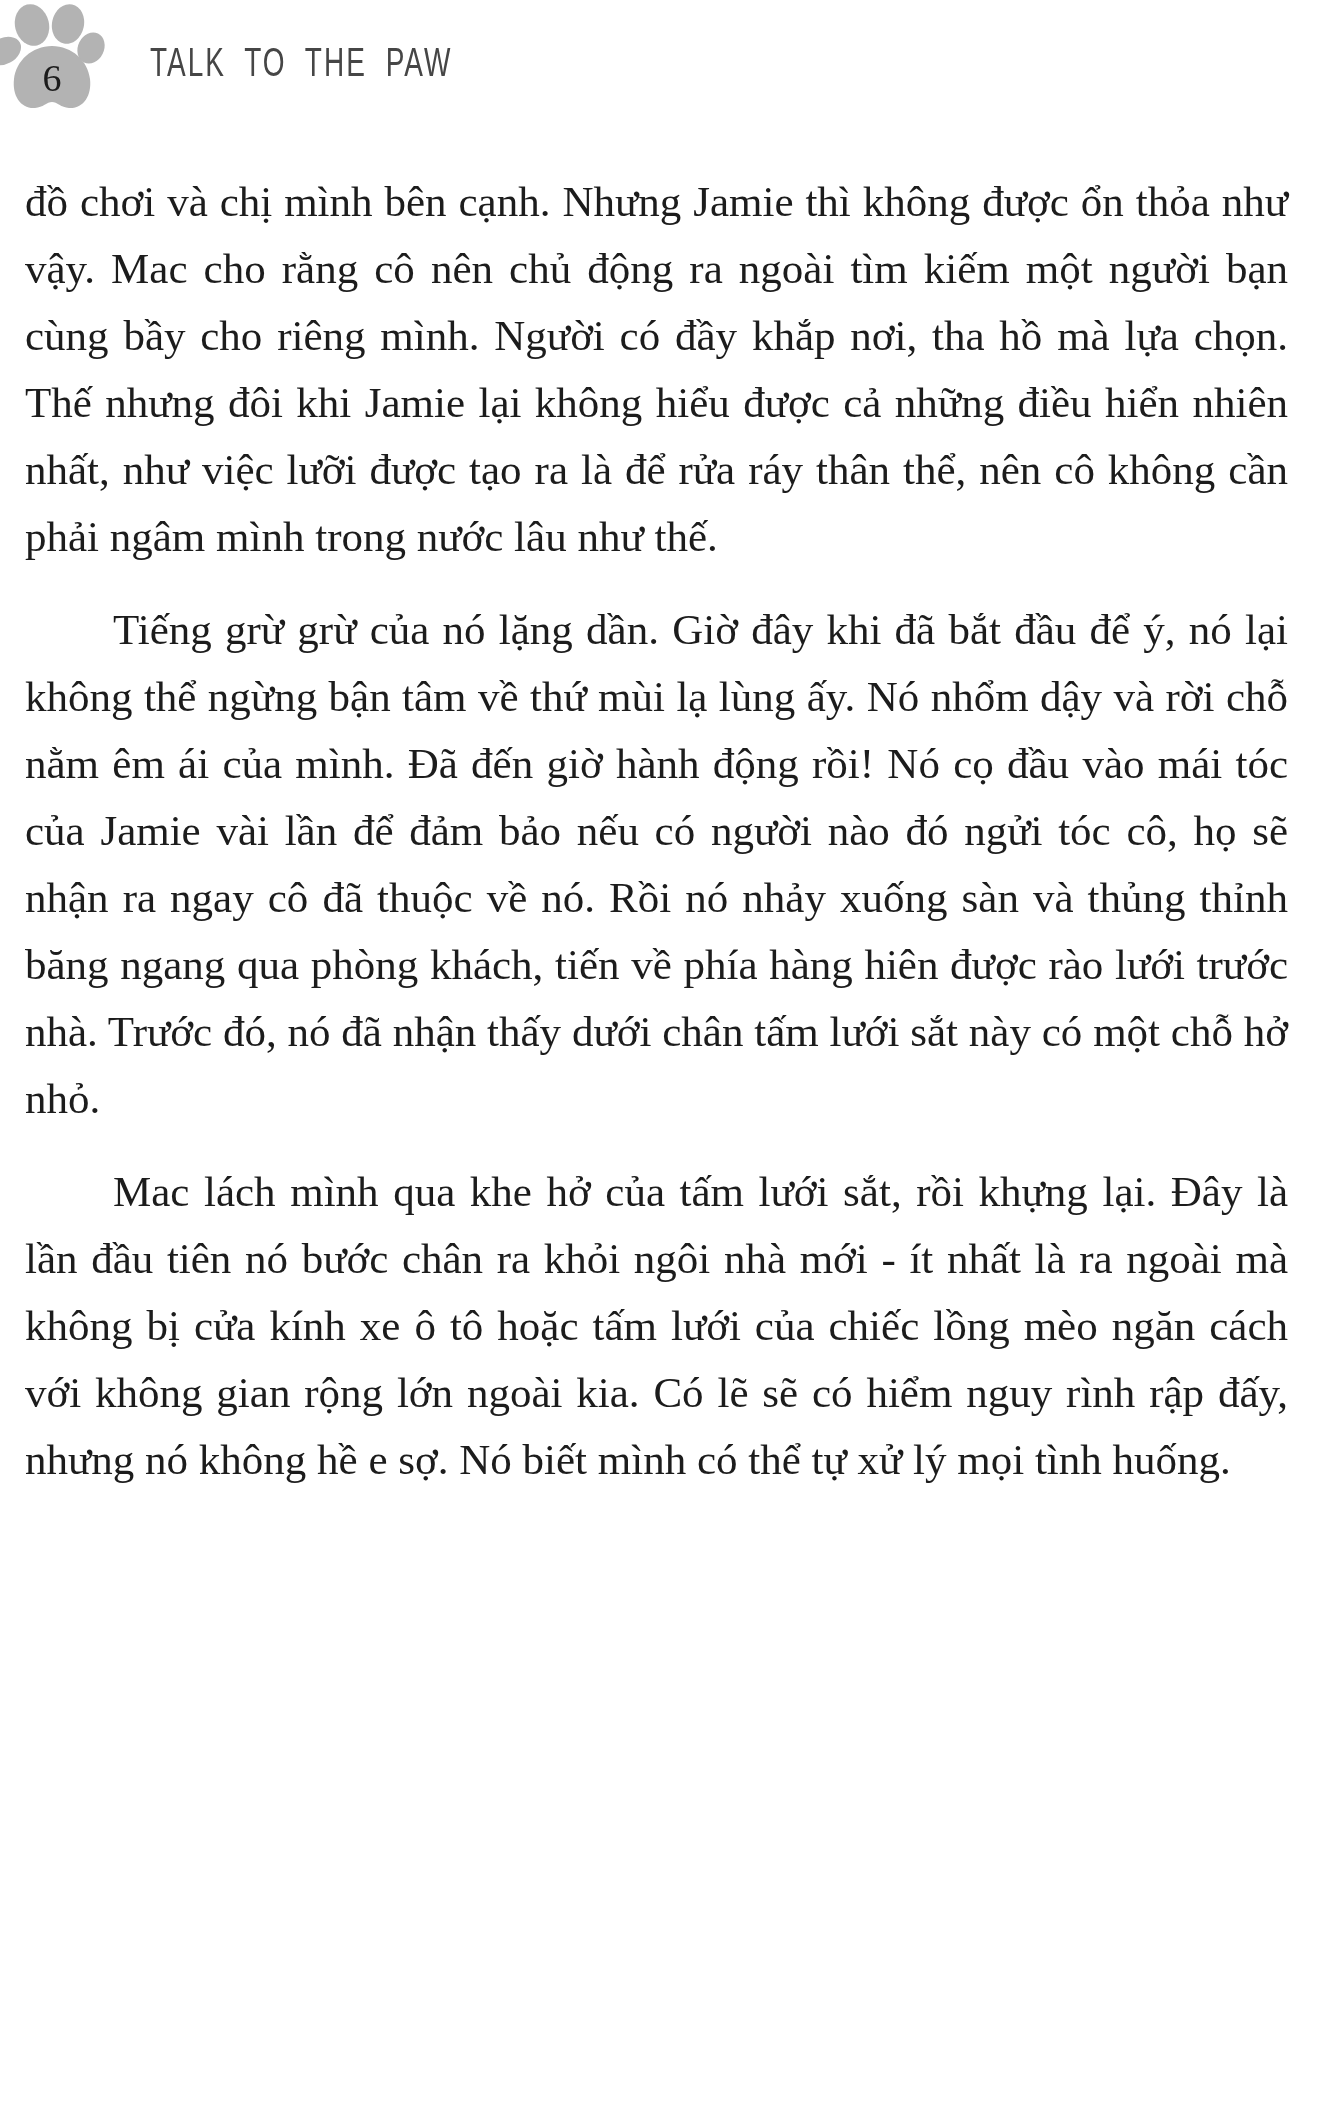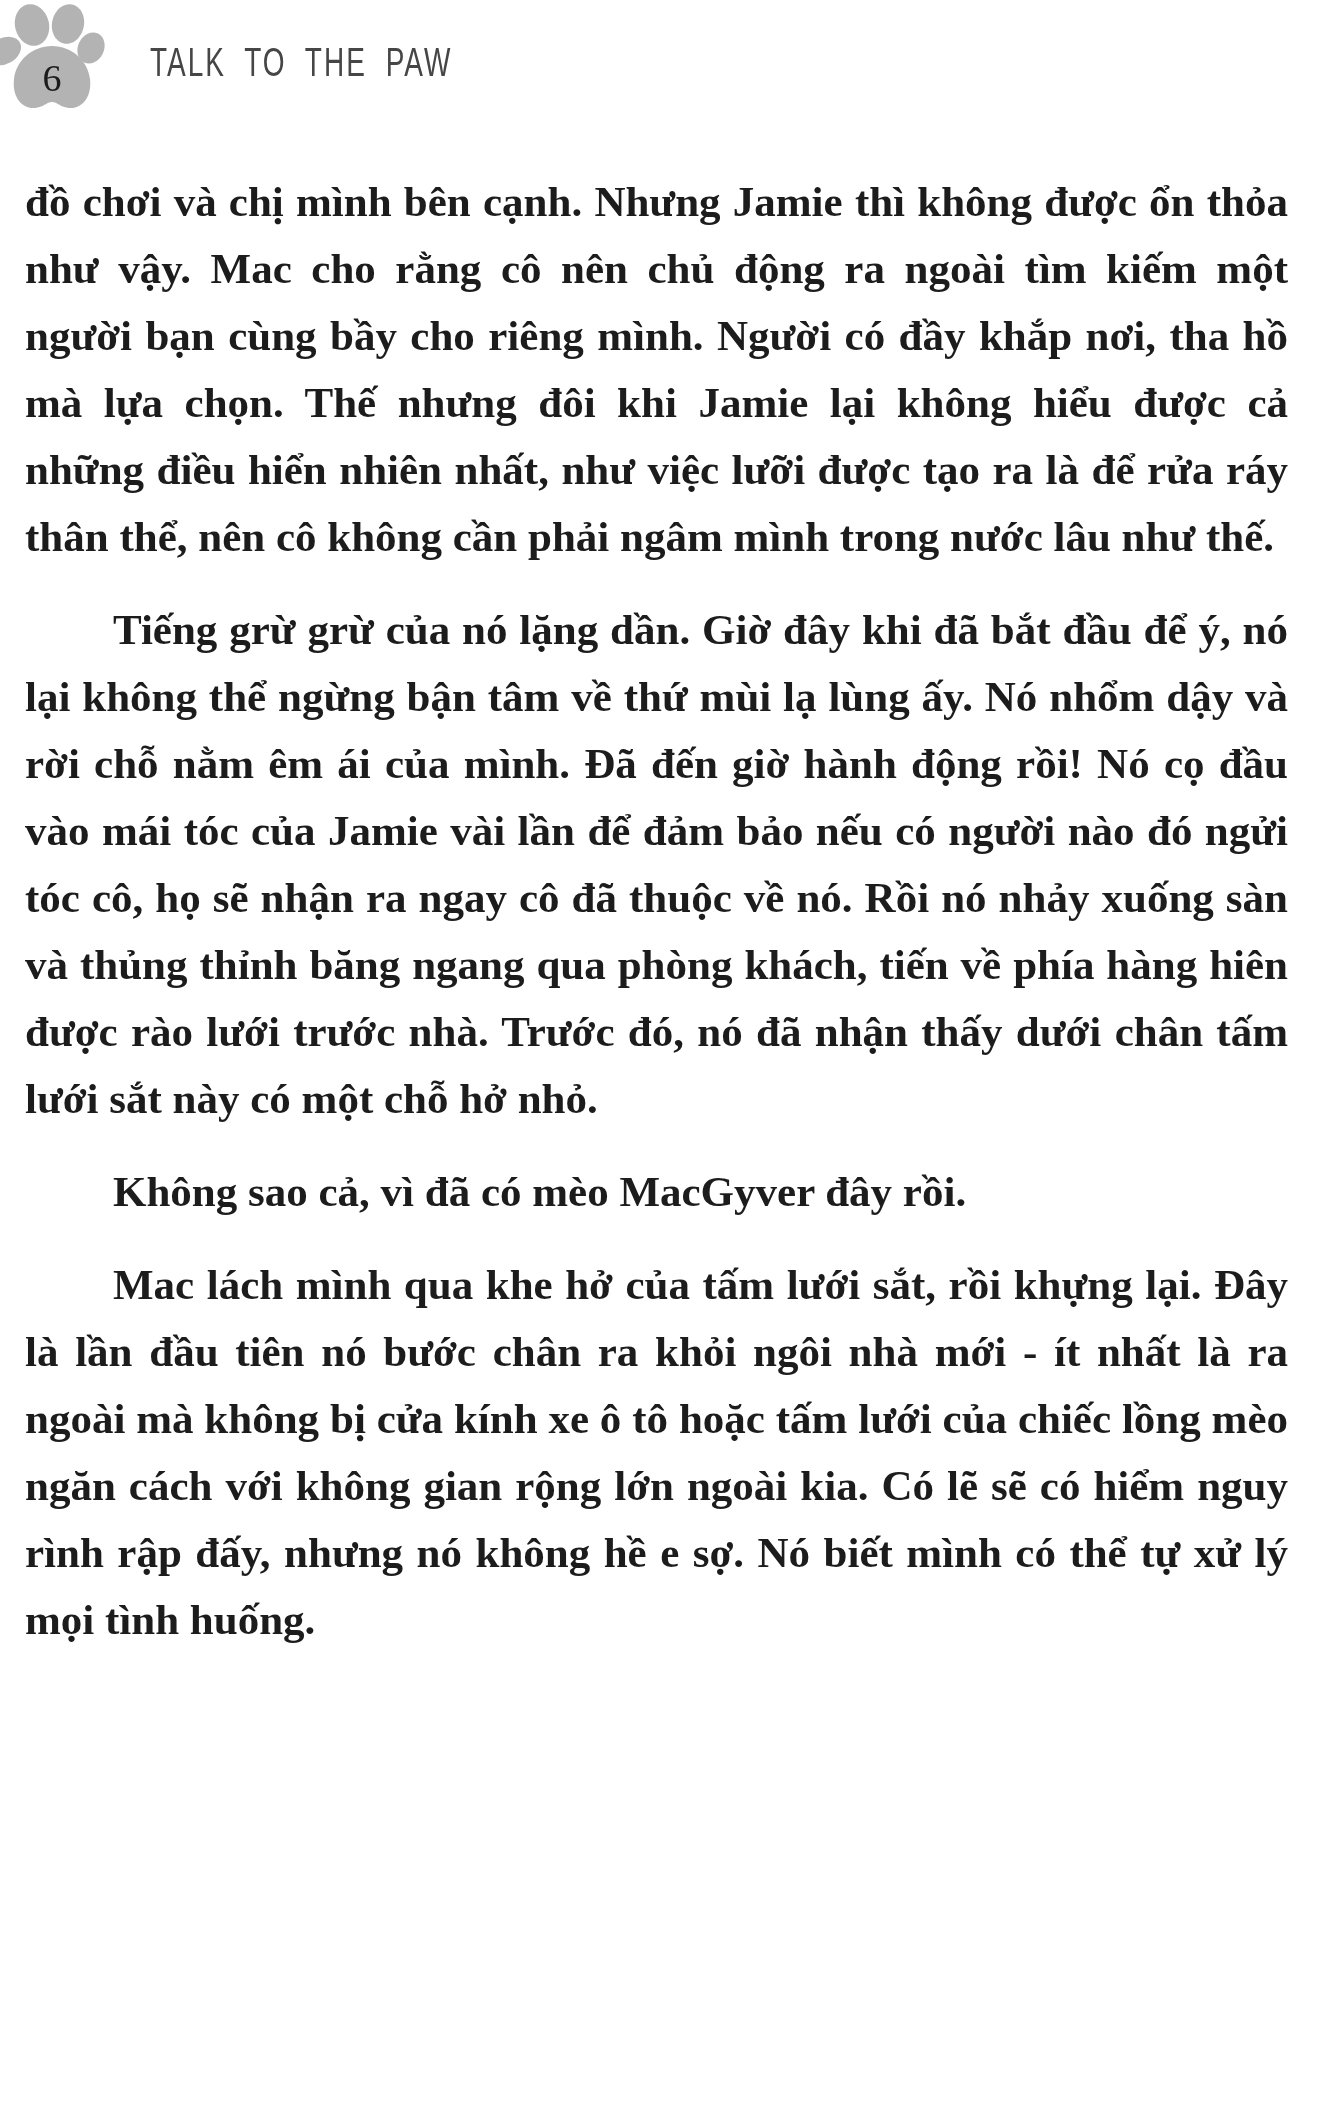--- a/index.html
+++ b/index.html
@@ -42,21 +42,20 @@
     transform:scaleY(1.45);
     transform-origin:top left;
     white-space:nowrap;
   }
 
   
   .body-text{
     position:absolute;
     left:25px;right:52px;top:168px;
     color:var(--text-black);
-    font-weight:bold;
   }
   .para{
     margin:0 0 26px 0;
     font-size:43px;
     line-height:67px;
     text-align:justify;
     text-justify:inter-word;
   }
   .para.indent{text-indent:88px;}
   .para:last-child{margin-bottom:0;}
@@ -91,17 +90,16 @@
       </svg>
       <span class="pagenum">6</span>
     </div>
 
     <div class="running-head">TALK TO THE PAW</div>
   </div>
 
   <main class="body-text" id="paragraphs">
       <p class="para">đồ chơi và chị mình bên cạnh. Nhưng Jamie thì không được ổn thỏa như vậy. Mac cho rằng cô nên chủ động ra ngoài tìm kiếm một người bạn cùng bầy cho riêng mình. Người có đầy khắp nơi, tha hồ mà lựa chọn. Thế nhưng đôi khi Jamie lại không hiểu được cả những điều hiển nhiên nhất, như việc lưỡi được tạo ra là để rửa ráy thân thể, nên cô không cần phải ngâm mình trong nước lâu như thế.</p>
       <p class="para indent">Tiếng grừ grừ của nó lặng dần. Giờ đây khi đã bắt đầu để ý, nó lại không thể ngừng bận tâm về thứ mùi lạ lùng ấy. Nó nhổm dậy và rời chỗ nằm êm ái của mình. Đã đến giờ hành động rồi! Nó cọ đầu vào mái tóc của Jamie vài lần để đảm bảo nếu có người nào đó ngửi tóc cô, họ sẽ nhận ra ngay cô đã thuộc về nó. Rồi nó nhảy xuống sàn và thủng thỉnh băng ngang qua phòng khách, tiến về phía hàng hiên được rào lưới trước nhà. Trước đó, nó đã nhận thấy dưới chân tấm lưới sắt này có một chỗ hở nhỏ.</p>
-      <p class="para indent">Không sao cả, vì đã có mèo MacGyver đây rồi.</p>
       <p class="para indent">Mac lách mình qua khe hở của tấm lưới sắt, rồi khựng lại. Đây là lần đầu tiên nó bước chân ra khỏi ngôi nhà mới - ít nhất là ra ngoài mà không bị cửa kính xe ô tô hoặc tấm lưới của chiếc lồng mèo ngăn cách với không gian rộng lớn ngoài kia. Có lẽ sẽ có hiểm nguy rình rập đấy, nhưng nó không hề e sợ. Nó biết mình có thể tự xử lý mọi tình huống.</p>
     </main>
 
 </div>
 
 </body></html>

